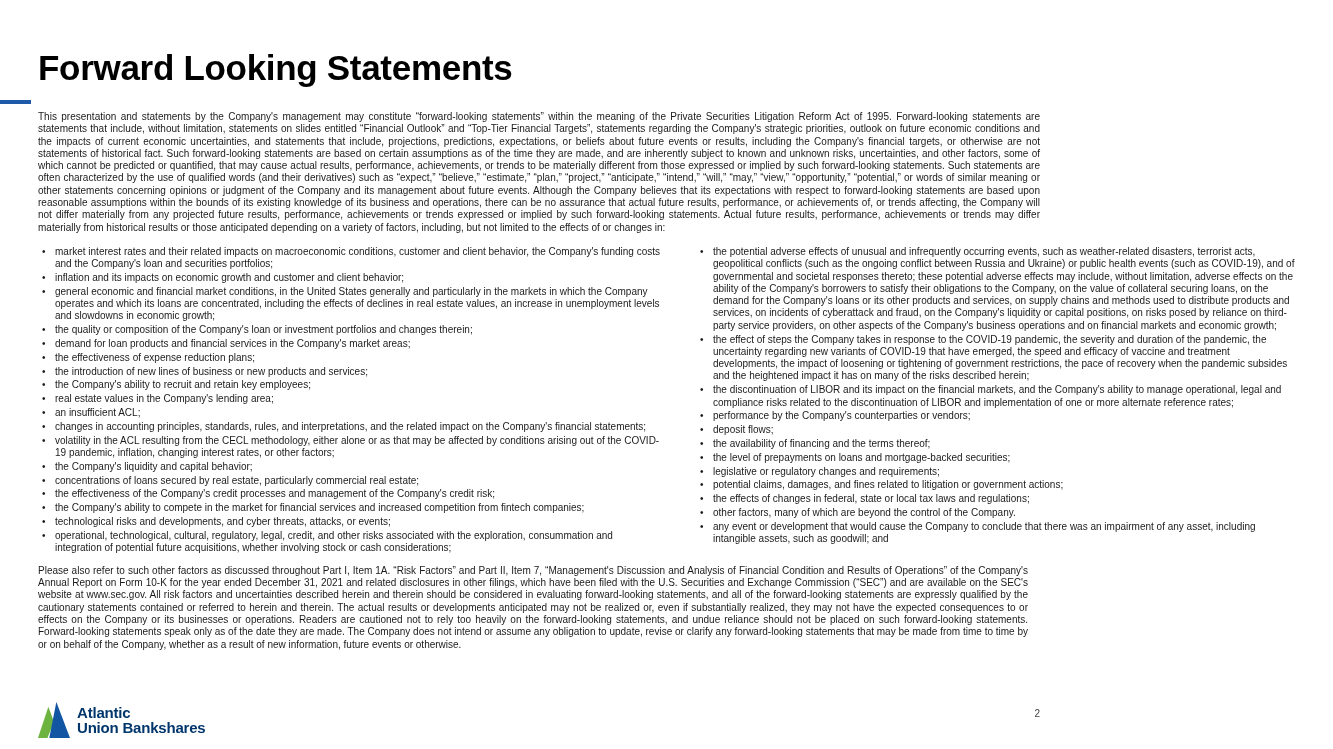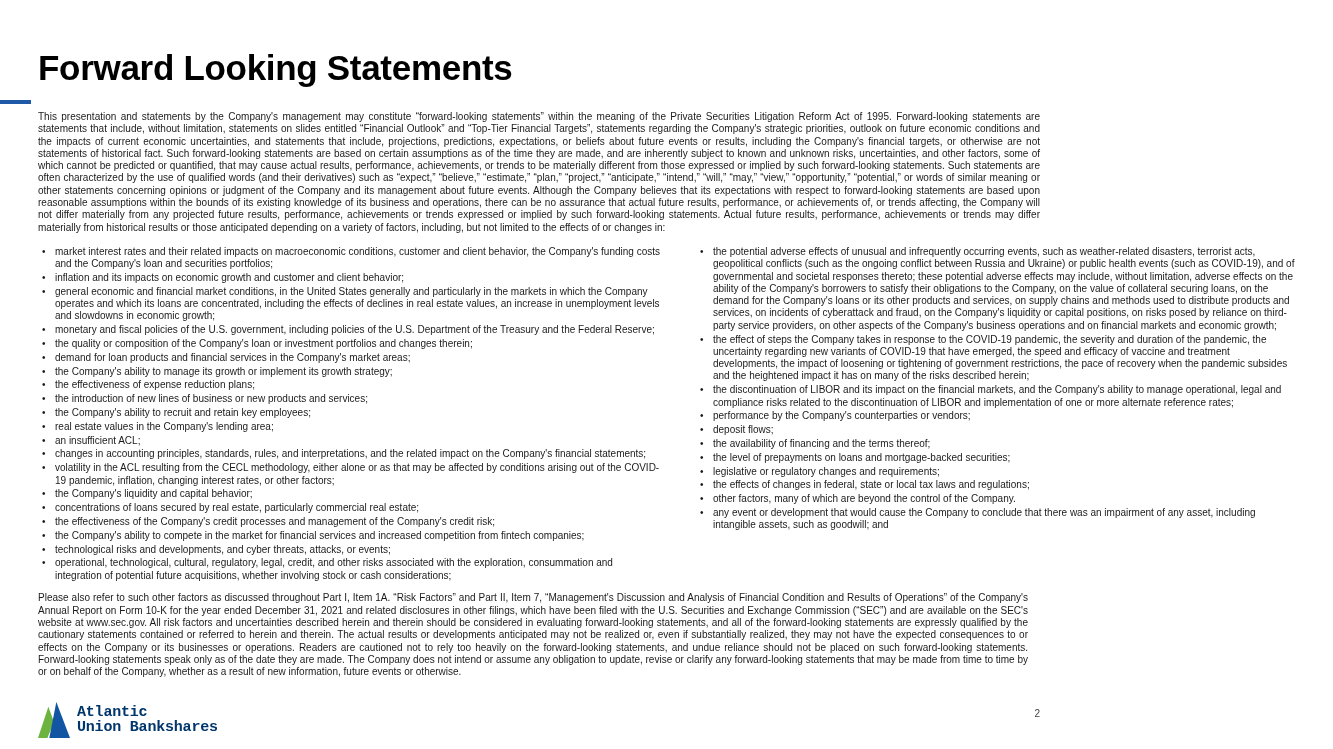--- a/index.html
+++ b/index.html
@@ -91,21 +91,20 @@
   .logo-mark { display: inline-block; line-height: 0; }
   .logo-mark svg .mark-blue { fill: var(--logo-blue); }
   .logo-mark svg .mark-green { fill: var(--logo-green); }
   .logo-text {
     display: inline-block;
     font-weight: 700;
     font-size: 15px;
     line-height: 15.5px;
     color: var(--logo-navy);
     letter-spacing: -0.2px;
-    font-family: Liberation Mono, monospace;
   }
   .logo-text span { display: block; }
   .page-number {
     position: absolute;
     right: 38px;
     bottom: 30px;
     font-size: 10px;
     color: #444444;
   }
 </style>
@@ -117,24 +116,22 @@
   <h1 class="title">Forward Looking Statements</h1>
   <div class="accent-bar"></div>
 
   <p class="intro">This presentation and statements by the Company's management may constitute “forward-looking statements” within the meaning of the Private Securities Litigation Reform Act of 1995. Forward-looking statements are statements that include, without limitation, statements on slides entitled “Financial Outlook” and “Top-Tier Financial Targets”, statements regarding the Company's strategic priorities, outlook on future economic conditions and the impacts of current economic uncertainties, and statements that include, projections, predictions, expectations, or beliefs about future events or results, including the Company's financial targets, or otherwise are not statements of historical fact. Such forward-looking statements are based on certain assumptions as of the time they are made, and are inherently subject to known and unknown risks, uncertainties, and other factors, some of which cannot be predicted or quantified, that may cause actual results, performance, achievements, or trends to be materially different from those expressed or implied by such forward-looking statements. Such statements are often characterized by the use of qualified words (and their derivatives) such as “expect,” “believe,” “estimate,” “plan,” “project,” “anticipate,” “intend,” “will,” “may,” “view,” “opportunity,” “potential,” or words of similar meaning or other statements concerning opinions or judgment of the Company and its management about future events. Although the Company believes that its expectations with respect to forward-looking statements are based upon reasonable assumptions within the bounds of its existing knowledge of its business and operations, there can be no assurance that actual future results, performance, or achievements of, or trends affecting, the Company will not differ materially from any projected future results, performance, achievements or trends expressed or implied by such forward-looking statements. Actual future results, performance, achievements or trends may differ materially from historical results or those anticipated depending on a variety of factors, including, but not limited to the effects of or changes in:</p>
 
   <div class="columns">
     <ul class="bullets col-left">
         <li>market interest rates and their related impacts on macroeconomic conditions, customer and client behavior, the Company's funding costs and the Company's loan and securities portfolios;</li>
         <li>inflation and its impacts on economic growth and customer and client behavior;</li>
         <li>general economic and financial market conditions, in the United States generally and particularly in the markets in which the Company operates and which its loans are concentrated, including the effects of declines in real estate values, an increase in unemployment levels and slowdowns in economic growth;</li>
-        <li>monetary and fiscal policies of the U.S. government, including policies of the U.S. Department of the Treasury and the Federal Reserve;</li>
         <li>the quality or composition of the Company's loan or investment portfolios and changes therein;</li>
         <li>demand for loan products and financial services in the Company's market areas;</li>
-        <li>the Company's ability to manage its growth or implement its growth strategy;</li>
         <li>the effectiveness of expense reduction plans;</li>
         <li>the introduction of new lines of business or new products and services;</li>
         <li>the Company's ability to recruit and retain key employees;</li>
         <li>real estate values in the Company's lending area;</li>
         <li>an insufficient ACL;</li>
         <li>changes in accounting principles, standards, rules, and interpretations, and the related impact on the Company's financial statements;</li>
         <li>volatility in the ACL resulting from the CECL methodology, either alone or as that may be affected by conditions arising out of the COVID-19 pandemic, inflation, changing interest rates, or other factors;</li>
         <li>the Company's liquidity and capital behavior;</li>
         <li>concentrations of loans secured by real estate, particularly commercial real estate;</li>
         <li>the effectiveness of the Company's credit processes and management of the Company's credit risk;</li>
@@ -144,20 +141,21 @@
       </ul>
     <ul class="bullets col-right">
         <li>the potential adverse effects of unusual and infrequently occurring events, such as weather-related disasters, terrorist acts, geopolitical conflicts (such as the ongoing conflict between Russia and Ukraine) or public health events (such as COVID-19), and of governmental and societal responses thereto; these potential adverse effects may include, without limitation, adverse effects on the ability of the Company's borrowers to satisfy their obligations to the Company, on the value of collateral securing loans, on the demand for the Company's loans or its other products and services, on supply chains and methods used to distribute products and services, on incidents of cyberattack and fraud, on the Company's liquidity or capital positions, on risks posed by reliance on third-party service providers, on other aspects of the Company's business operations and on financial markets and economic growth;</li>
         <li>the effect of steps the Company takes in response to the COVID-19 pandemic, the severity and duration of the pandemic, the uncertainty regarding new variants of COVID-19 that have emerged, the speed and efficacy of vaccine and treatment developments, the impact of loosening or tightening of government restrictions, the pace of recovery when the pandemic subsides and the heightened impact it has on many of the risks described herein;</li>
         <li>the discontinuation of LIBOR and its impact on the financial markets, and the Company's ability to manage operational, legal and compliance risks related to the discontinuation of LIBOR and implementation of one or more alternate reference rates;</li>
         <li>performance by the Company's counterparties or vendors;</li>
         <li>deposit flows;</li>
         <li>the availability of financing and the terms thereof;</li>
         <li>the level of prepayments on loans and mortgage-backed securities;</li>
         <li>legislative or regulatory changes and requirements;</li>
+        <li>potential claims, damages, and fines related to litigation or government actions;</li>
         <li>the effects of changes in federal, state or local tax laws and regulations;</li>
         <li>other factors, many of which are beyond the control of the Company.</li>
         <li>any event or development that would cause the Company to conclude that there was an impairment of any asset, including intangible assets, such as goodwill; and</li>
       </ul>
   </div>
 
   <p class="closing">Please also refer to such other factors as discussed throughout Part I, Item 1A. “Risk Factors” and Part II, Item 7, “Management's Discussion and Analysis of Financial Condition and Results of Operations” of the Company's Annual Report on Form 10-K for the year ended December 31, 2021 and related disclosures in other filings, which have been filed with the U.S. Securities and Exchange Commission (“SEC”) and are available on the SEC's website at www.sec.gov. All risk factors and uncertainties described herein and therein should be considered in evaluating forward-looking statements, and all of the forward-looking statements are expressly qualified by the cautionary statements contained or referred to herein and therein. The actual results or developments anticipated may not be realized or, even if substantially realized, they may not have the expected consequences to or effects on the Company or its businesses or operations. Readers are cautioned not to rely too heavily on the forward-looking statements, and undue reliance should not be placed on such forward-looking statements. Forward-looking statements speak only as of the date they are made. The Company does not intend or assume any obligation to update, revise or clarify any forward-looking statements that may be made from time to time by or on behalf of the Company, whether as a result of new information, future events or otherwise.</p>
 
   <div class="footer-logo">
     <span class="logo-mark">

